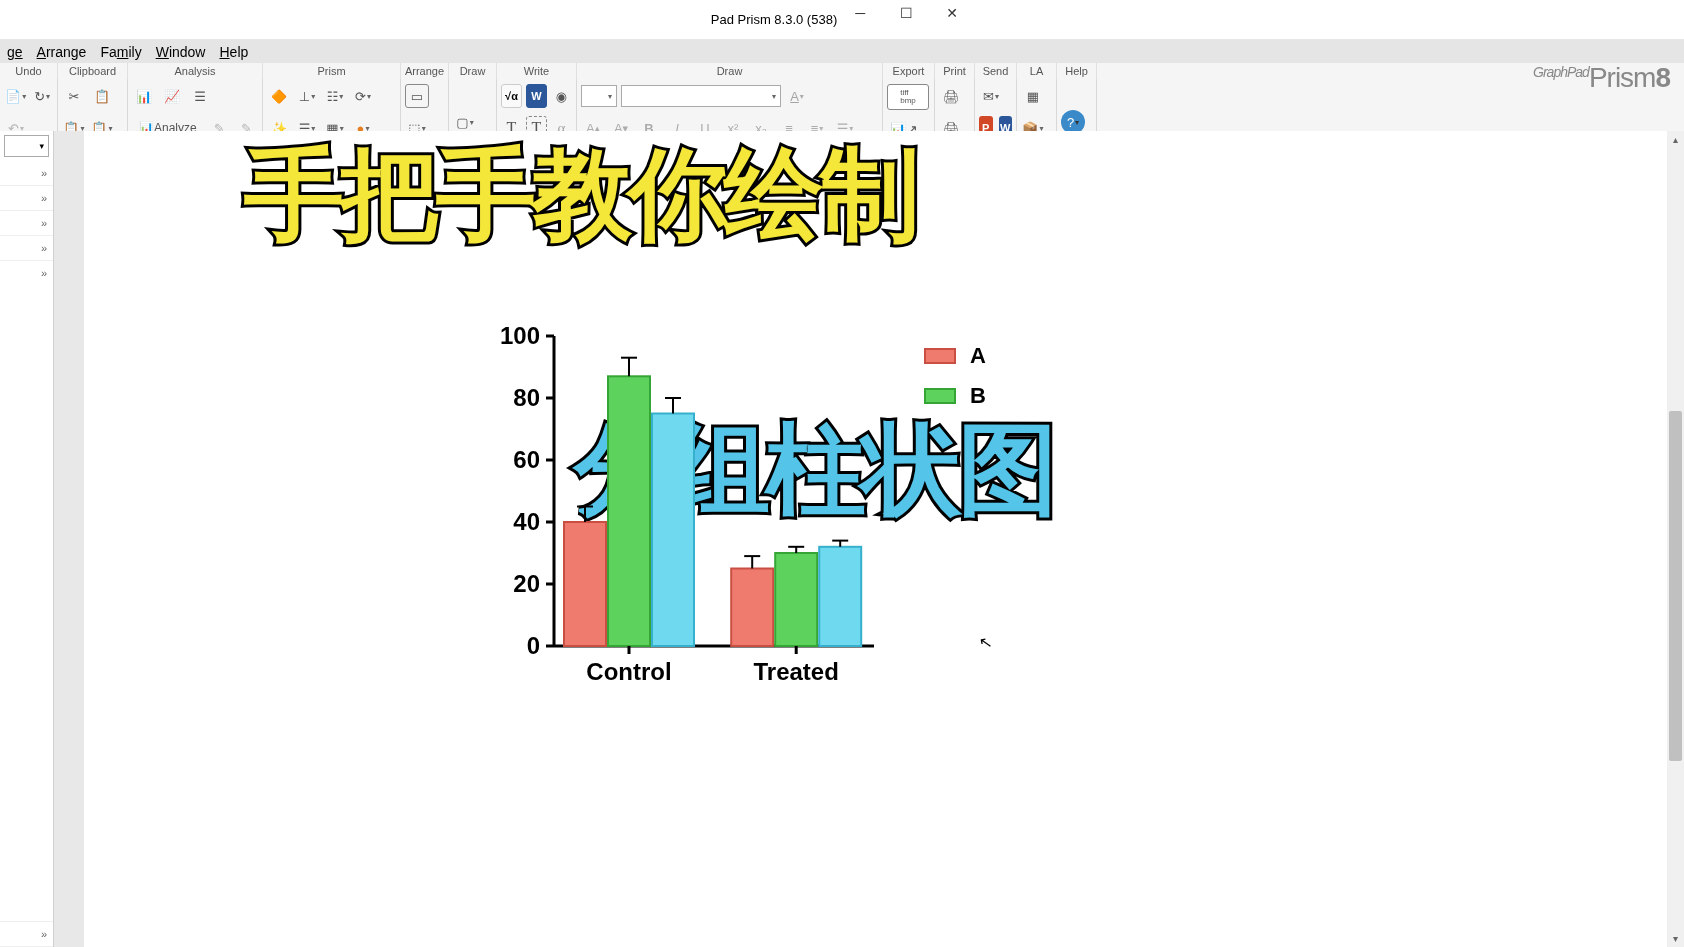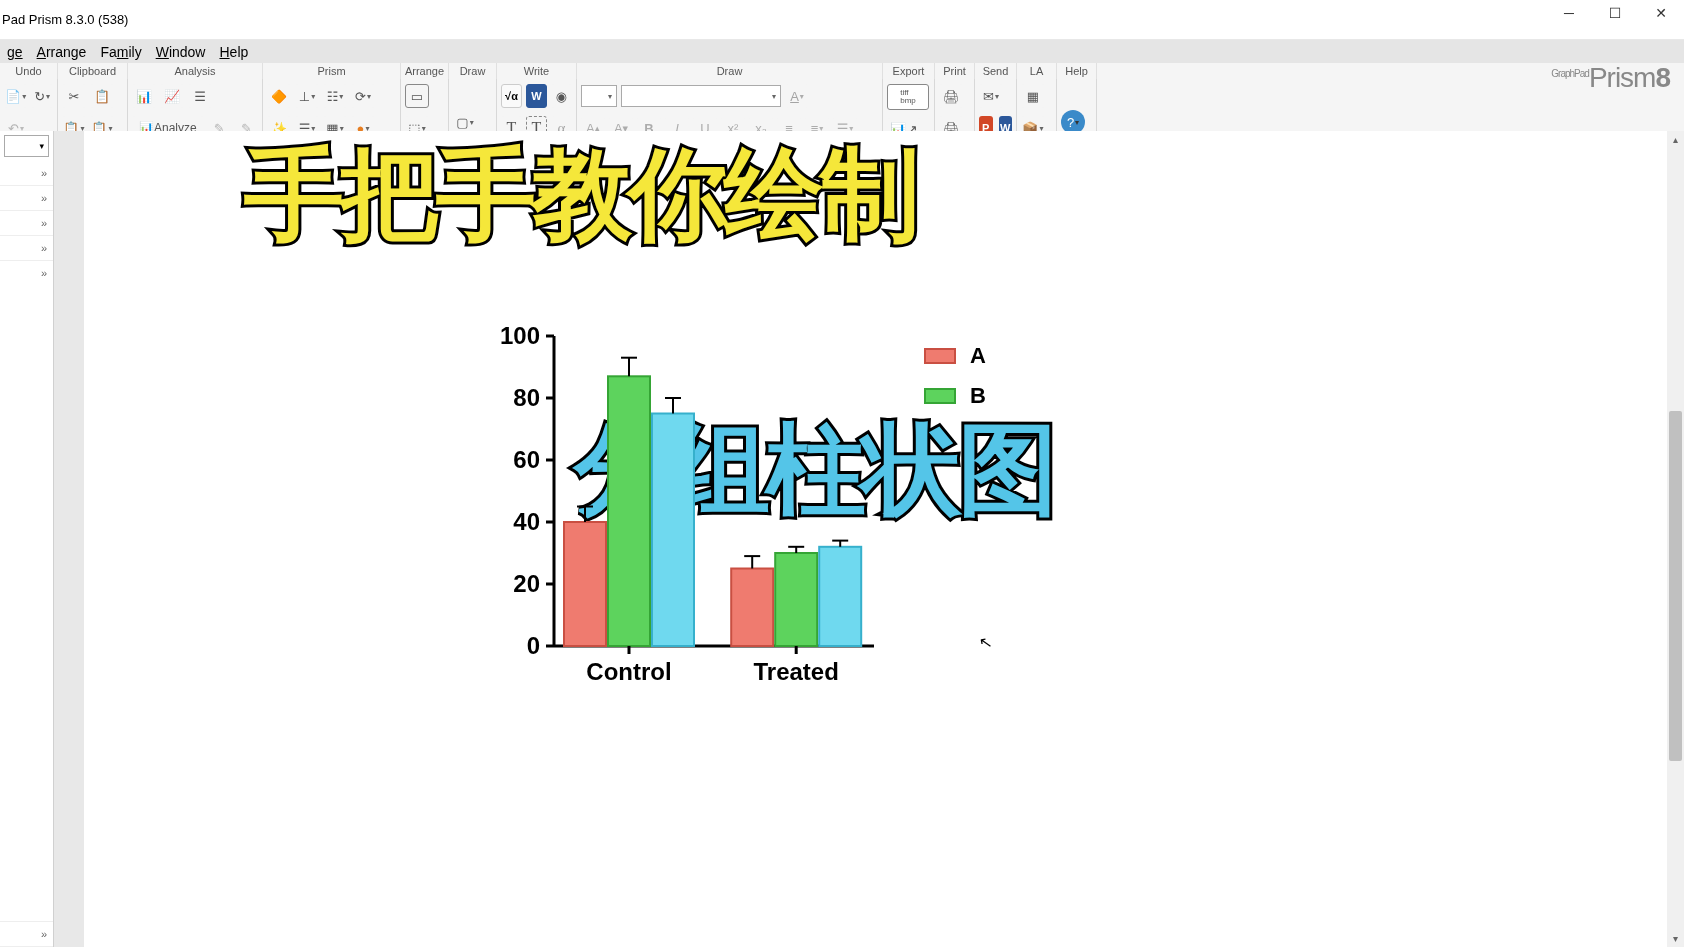--- a/index.html
+++ b/index.html
@@ -1,19 +1,19 @@
 <!DOCTYPE html>
 <html><head>
 <meta charset="utf-8">
 <style>
 * { margin: 0; padding: 0; box-sizing: border-box; font-family: "Segoe UI", Arial, sans-serif; user-select: none; }
 body { background: #ffffff; width: 1684px; height: 947px; overflow: hidden; position: relative; }
 
 
-.titlebar { height: 40px; display: flex; align-items: center; justify-content: space-between; background: #fff; border-bottom: 1px solid #e8e8e8; }
+.titlebar { height: 40px; display: flex; align-items: center; justify-content: center; background: #fff; border-bottom: 1px solid #e8e8e8; }
 .titlebar-left { padding-left: 2px; font-size: 13px; color: #000; }
 .titlebar-right { display: flex; height: 100%; }
 .win-btn { width: 46px; height: 26px; display: flex; align-items: center; justify-content: center; font-size: 14px; color: #333; }
 
 
 .menubar { height: 23px; display: flex; align-items: center; padding-left: 0; font-size: 14px; background: #e5e5e5; }
 .menu-item { padding: 2px 7px; }
 .menu-item u { text-decoration: underline; }
 
 
@@ -26,21 +26,21 @@
 .ribbon-btn { width: 24px; height: 24px; border: 1px solid transparent; border-radius: 3px; display: flex; align-items: center; justify-content: center; font-size: 13px; color: #555; background:#f5f5f5 }
 .ribbon-btn.wide { width: auto; padding: 0 6px; font-size:12px; }
 .caret { font-size: 8px; margin-left: 1px; color: #666; }
 .font-sel { height: 22px; border: 1px solid #aaa; background: #fff; display: inline-flex; align-items: center; padding: 0 4px; font-size: 12px; }
 .font-sel.small { width: 36px; }
 .font-sel.big { width: 160px; }
 .pill-btn { width:24px; height:24px; display:flex; align-items:center; justify-content:center; border:1px solid #ccc; border-radius:3px; background:#fafafa; font-size:11px; font-weight:bold }
 .pp-btn { width:24px;height:24px;background:#d24726;color:#fff;border-radius:3px;display:flex;align-items:center;justify-content:center;font-size:11px;font-weight:bold }
 .wd-btn { width:24px;height:24px;background:#2b579a;color:#fff;border-radius:3px;display:flex;align-items:center;justify-content:center;font-size:11px;font-weight:bold }
 .brand { position:absolute; right:14px; top:62px; font-size:28px; color:#888; font-weight:300; letter-spacing:-1px; font-family:Arial }
-.brand sup { font-size:10px; vertical-align:super; }
+.brand sup { font-size:14px; vertical-align:super;font-style:italic; }
 .brand b { font-weight:700; }
 
 
 .main { position: absolute; top: 131px; left: 0; right: 0; bottom: 0; display: flex; }
 .sidebar { width: 54px; background: #fff; border-right: 1px solid #d0d0d0; display: flex; flex-direction: column; }
 .side-combo { margin:4px; height:22px; border:1px solid #aaa; background:#fff; display:flex; justify-content:flex-end; align-items:center; padding-right:4px; font-size:9px }
 .side-sect { flex: 0 0 auto; display:flex; justify-content:flex-end; padding: 6px 6px; border-bottom: 1px solid #eee; font-size:11px; color:#666 }
 .side-sect.grow { flex:1 }
 .canvas-wrap { flex: 1; position: relative; background: #fff; overflow:hidden; border-left: 30px solid #e8e8e8;}
 .canvas { background:#fff; width:100%; height:100%; position:relative }

